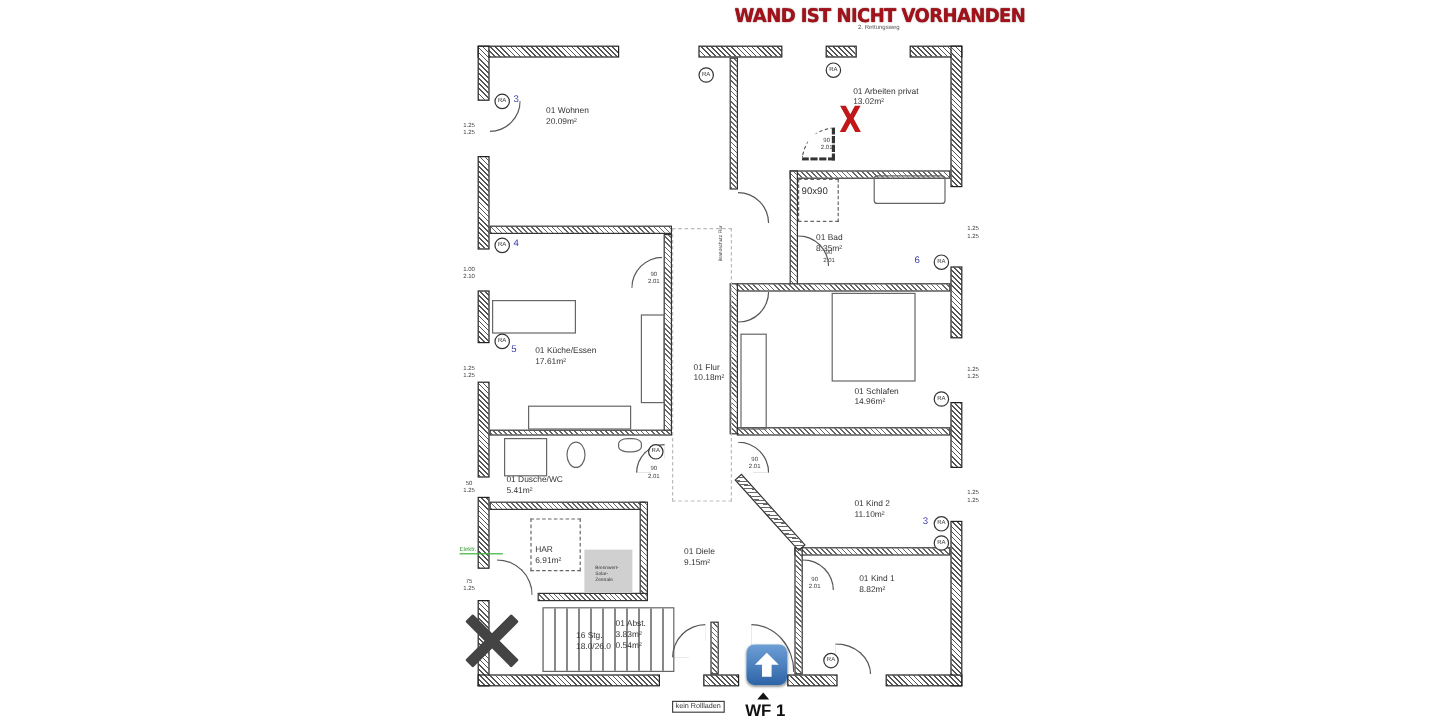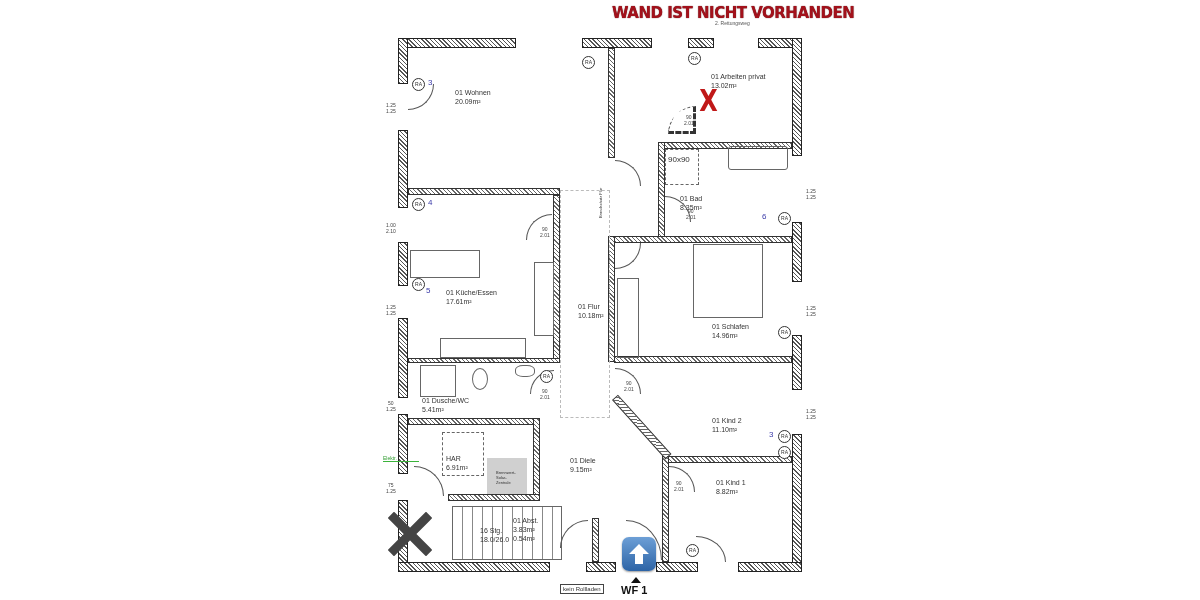--- a/index.html
+++ b/index.html
@@ -16,21 +16,21 @@
   .label .area{display:block;}
   .title-banner{position:absolute;left:612px;top:4px;font-family:"DejaVu Sans",sans-serif;font-weight:bold;font-size:15px;letter-spacing:-0.5px;color:#a3111b;text-shadow:0 0 1px #4a0a0a;transform:scaleY(1.05);}
   .sub-banner{position:absolute;left:715px;top:20px;font-size:5px;color:#555;}
   .ra{position:absolute;width:11px;height:11px;border:1px solid #333;border-radius:50%;font-size:5px;line-height:11px;text-align:center;background:#fff;}
   .dim{position:absolute;font-size:5px;line-height:6px;color:#444;text-align:center;}
   .door{position:absolute;border:1px solid #555;border-left:none;border-bottom:none;border-radius:0 100% 0 0;box-sizing:border-box;}
   .blue-num{position:absolute;font-size:8px;color:#3a3aa8;}
   .red-x{position:absolute;left:697px;top:86px;font-family:"DejaVu Sans",sans-serif;font-weight:bold;font-size:30px;color:#c01818;line-height:30px;transform:scaleX(0.8);}
   .black-x{position:absolute;left:388px;top:512px;width:44px;height:44px;}
   .arrow-btn{position:absolute;left:622px;top:537px;width:34px;height:34px;border-radius:7px;background:linear-gradient(#6d9fd6,#2d64a6);box-shadow:0 1px 2px rgba(0,0,0,.4);display:flex;align-items:center;justify-content:center;}
-  .wf{position:absolute;left:621px;top:584px;font-size:11px;font-weight:bold;color:#111;}
+  .wf{position:absolute;left:621px;top:584px;font-size:14px;font-weight:bold;color:#111;}
   .wf-tri{position:absolute;left:631px;top:577px;width:0;height:0;border-left:5px solid transparent;border-right:5px solid transparent;border-bottom:6px solid #111;}
   .rollladen{position:absolute;left:560px;top:584px;font-size:6px;border:1px solid #444;padding:0 2px;line-height:8px;}
   .green-label{position:absolute;left:383px;top:455px;font-size:5px;color:#2e9b2e;}
   .green-line{position:absolute;left:383px;top:461px;width:36px;height:1px;background:#3bb33b;}
   .furn{position:absolute;border:1px solid #666;box-sizing:border-box;background:transparent;}
 </style>
 </head>
 <body>
 
 <div class="plan">

